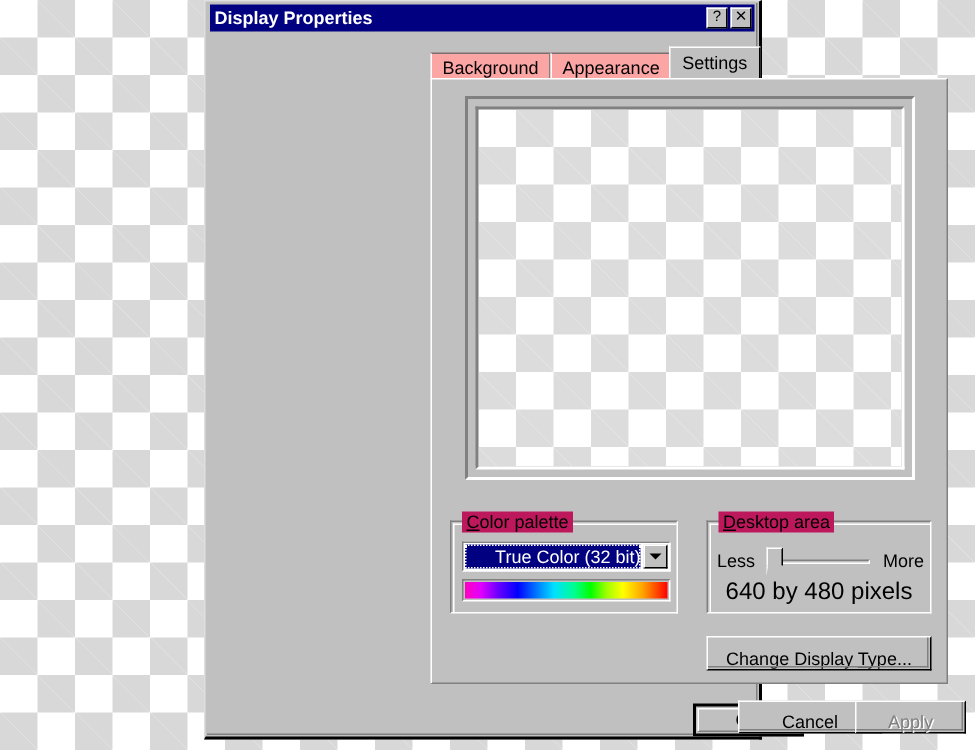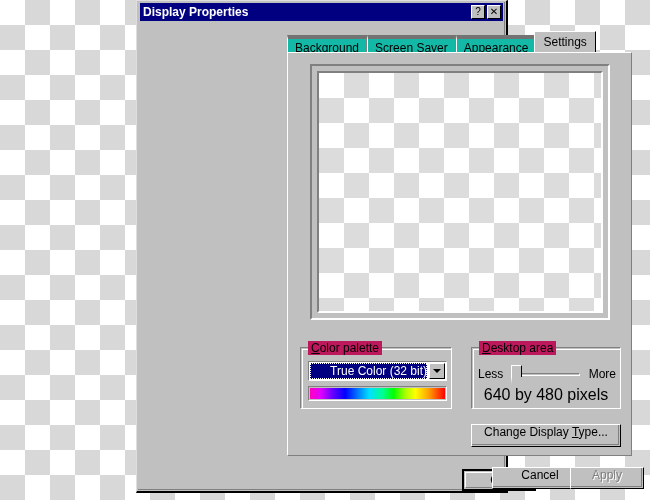--- a/index.html
+++ b/index.html
@@ -89,28 +89,28 @@
     left: 150px; top: 30px;
     width: 340px; height: 22px;
   }
   #tabrow {
     position: absolute;
     left: 0; top: 0;
     display: flex;
     align-items: flex-end;
   }
   .tab {
-    background: #14b8a6;
+    background: #fca5a5;
     font-size: 12px;
     color: #000000;
     padding: 3px 7px 2px 7px;
     height: 17px;
     box-sizing: border-box;
     border-left: 1px solid #ffffff;
-    border-top: 4px solid #737373;
+    border-top: 1px solid #737373;
     border-right: 1px solid #808080;
     position: relative;
     white-space: nowrap;
     line-height: 13px;
   }
   .tab.active {
     height: 21px;
     padding: 4px 8px 3px 8px;
     margin-left: -2px;
     margin-right: -2px;
@@ -337,21 +337,21 @@
     background: #c0c0c0;
     border-left: 1px solid #ffffff;
     border-top: 1px solid #ffffff;
     border-right: 1px solid #000000;
     border-bottom: 1px solid #000000;
     box-sizing: border-box;
     font-size: 12px;
     color: #000000;
     position: relative;
     display: flex;
-    align-items: flex-start;
+    align-items: flex-end;
     justify-content: center;
     white-space: nowrap;
     cursor: default;
   }
   .btn::after {
     content: "";
     position: absolute;
     left: 0; top: 0; right: 1px; bottom: 1px;
     border-right: 1px solid #808080;
     border-bottom: 1px solid #808080;
@@ -417,21 +417,20 @@
     <span id="title-text">Display Properties</span>
     <span class="tb-btns">
       <span class="tb-btn">?</span>
       <span class="tb-btn">✕</span>
     </span>
   </div>
 
   <div id="tabstrip">
     <div id="tabrow">
       <div class="tab">Background</div>
-      <div class="tab">Screen Saver</div>
       <div class="tab">Appearance</div>
       <div class="tab active">Settings</div>
     </div>
   </div>
 
   <div id="panel">
 
     <div id="preview-frame">
       <div id="preview-inner">
         <div id="preview-screen"></div>

